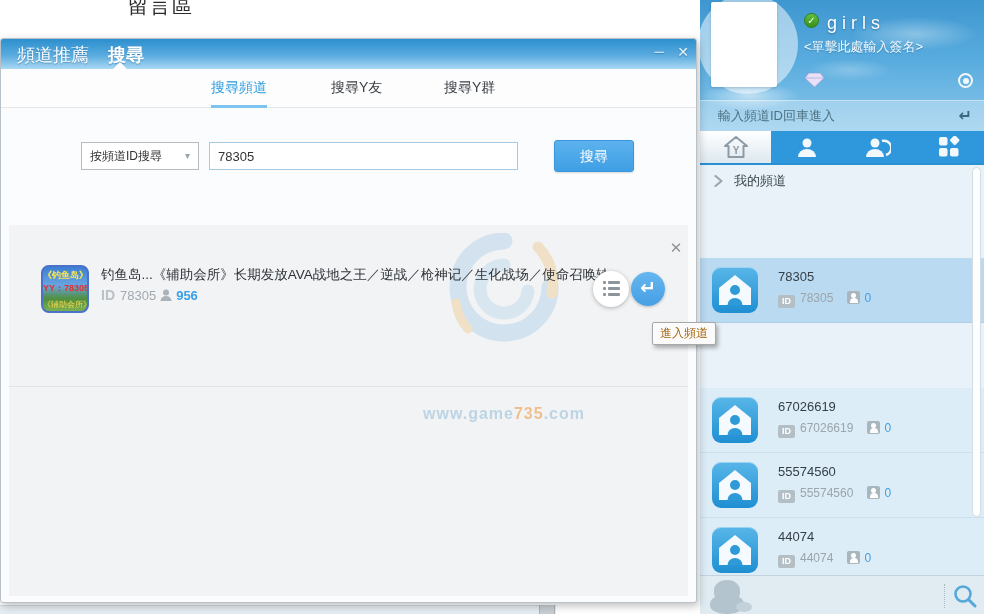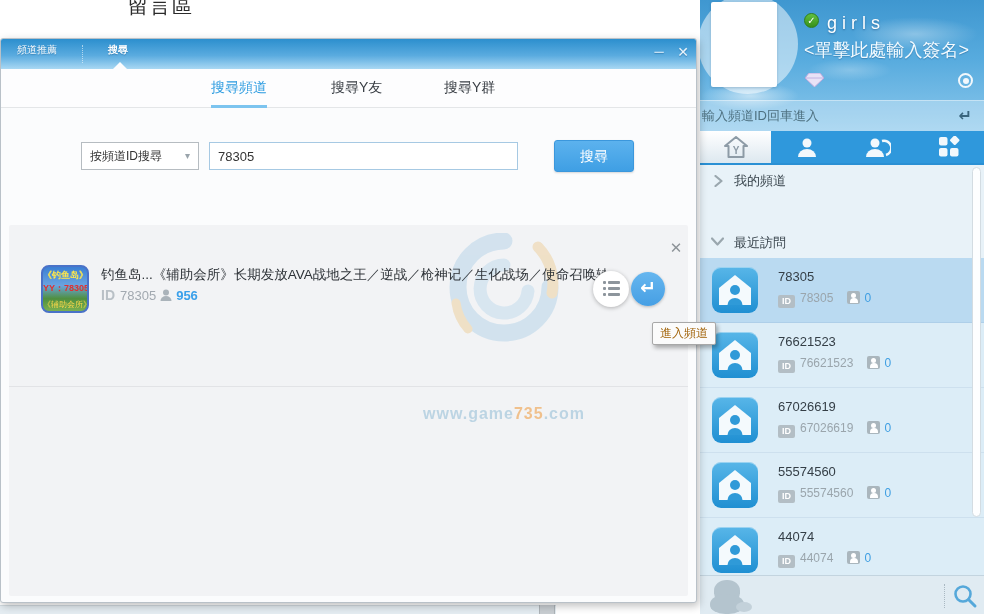--- a/index.html
+++ b/index.html
@@ -11,21 +11,21 @@
   #back-title { left:128px; top:-7px; font-size:20px; color:#2b2b2b; letter-spacing:2px; }
   #bottom-strip { left:0; top:604px; width:703px; height:10px; background:#ffffff; }
   #bottom-strip .track { position:absolute; left:0; top:1px; width:556px; height:9px; background:#e5edf2; border-top:1px solid #d4dde2; }
   #bottom-strip .thumb { position:absolute; left:539px; top:1px; width:16px; height:9px; background:#c9ced2; border-left:1px solid #aeb4b8; border-right:1px solid #aeb4b8; }
 
   
   #dialog { left:0; top:38px; width:697px; height:565px; background:#fbfcfd;
     border:1px solid #b9c1c8; border-radius:3px; box-shadow:2px 3px 8px rgba(0,0,0,.25); z-index:10; }
   #dlg-header { left:0; top:0; width:100%; height:30px; border-radius:2px 2px 0 0;
     background:linear-gradient(180deg,#2c8fce 0%,#5aabdf 55%,#a9d8f3 100%); }
-  .dlg-tab { position:absolute; top:4px; color:#ffffff; font-size:10px; text-shadow:0 1px 1px rgba(0,60,110,.35); cursor:default; }
+  .dlg-tab { position:absolute; top:4px; color:#ffffff; font-size:18px; text-shadow:0 1px 1px rgba(0,60,110,.35); cursor:default; }
   #dlg-tab-recommend { left:16px; }
   #dlg-tab-search { left:107px; font-weight:bold; }
   #dlg-tab-sep { position:absolute; left:81px; top:6px; height:18px; border-left:1px dotted rgba(255,255,255,.55); }
   #dlg-notch { position:absolute; left:112px; top:23px; width:0; height:0;
     border-left:7px solid transparent; border-right:7px solid transparent; border-bottom:7px solid #fdfdfe; }
   .win-btn { position:absolute; top:3px; width:20px; height:20px; text-align:center; line-height:20px;
     color:#eaf4fb; font-size:13px; cursor:pointer; text-shadow:0 1px 1px rgba(0,60,110,.4); }
   #btn-min { left:648px; font-weight:bold; }
   #btn-close { left:672px; font-size:14px; }
 
@@ -91,28 +91,28 @@
       radial-gradient(90px 24px at 215px 34px, rgba(255,255,255,.35), transparent 70%),
       radial-gradient(60px 16px at 150px 70px, rgba(255,255,255,.25), transparent 70%),
       linear-gradient(180deg,#3f97d0 0%,#57abde 45%,#8cc8ec 100%); }
   #avatar-backdrop { position:absolute; left:-2px; top:-6px; width:100px; height:100px; border-radius:50%; background:rgba(255,255,255,.5); }
   #avatar { position:absolute; left:11px; top:2px; width:66px; height:85px; background:#ffffff; border-radius:2px; box-shadow:0 1px 3px rgba(0,40,80,.2); cursor:pointer; }
   #check-ico { position:absolute; left:104px; top:13px; width:15px; height:15px; border-radius:50%;
     background:linear-gradient(180deg,#62c040,#379019); border:1px solid #2f7f1a; color:#fff; font-size:10px;
     font-weight:bold; text-align:center; line-height:13px; }
   #username { position:absolute; left:127px; top:13px; color:#ffffff; font-size:18px; font-weight:normal;
     letter-spacing:5px; text-shadow:0 1px 2px rgba(0,50,100,.45); }
-  #signature { position:absolute; left:104px; top:38px; color:#f4fbff; font-size:18px; text-shadow:0 1px 1px rgba(0,50,100,.3); cursor:pointer; }
+  #signature { position:absolute; left:104px; top:38px; color:#f4fbff; font-size:13px; text-shadow:0 1px 1px rgba(0,50,100,.3); cursor:pointer; }
   #gem-ico { position:absolute; left:105px; top:73px; cursor:pointer; }
   #target-ico { position:absolute; left:258px; top:73px; width:15px; height:15px; border:2px solid #f2f8fc; border-radius:50%; cursor:pointer; }
   #target-ico::after { content:""; position:absolute; left:2.5px; top:2.5px; width:6px; height:6px; border-radius:50%; background:#f2f8fc; }
 
   #chan-input { position:absolute; left:0; top:100px; width:284px; height:31px;
     background:rgba(255,255,255,.30); border-top:1px solid rgba(255,255,255,.4);
-    font-size:13px; color:#4e7181; line-height:30px; padding-left:2px; cursor:text; }
+    font-size:13px; color:#4e7181; line-height:30px; padding-left:18px; cursor:text; }
   #chan-input .ret { position:absolute; right:12px; top:0; font-size:16px; font-weight:bold; color:#39657e; cursor:pointer; }
 
   #tabbar { position:absolute; left:0; top:131px; width:284px; height:34px; background:#2f98dc; border-bottom:2px solid #2a90d4; }
   .ptab { position:absolute; top:0; width:71px; height:32px; text-align:center; cursor:pointer; }
   .ptab svg { margin-top:5px; }
   #ptab-0 { left:0; background:linear-gradient(180deg,#ffffff,#dde8ef); }
   #ptab-1 { left:71px; } #ptab-2 { left:142px; } #ptab-3 { left:213px; }
 
   #sections { position:absolute; left:0; top:165px; width:284px; height:93px; background:#e8f2f8; }
   .sec { position:absolute; left:0; width:284px; height:31px; cursor:pointer; }
@@ -270,51 +270,34 @@
     </div>
   </div>
 
   <div id="sections">
     <div class="sec" style="top:0">
       <svg class="chev" width="9" height="12" viewBox="0 0 9 12">
           <path d="M1.5 1 L7.5 6 L1.5 11" fill="none" stroke="#9aa7ae" stroke-width="2.2" stroke-linecap="round" stroke-linejoin="round"></path>
         </svg>
       <span class="lbl">我的頻道</span>
     </div>
-    <div class="sec" style="top:62px">
-      <svg class="chev" style="left:11px" width="13" height="9" viewBox="0 0 13 9">
-          <path d="M1 1.5 L6.5 7.5 L12 1.5" fill="none" stroke="#9aa7ae" stroke-width="2.2" stroke-linecap="round" stroke-linejoin="round"></path>
-        </svg>
-      <span class="lbl">最近訪問</span>
-    </div>
   </div>
 
   <div id="chan-list">
     <div class="chan-item sel" style="top:0">
       <div class="hico">
         <svg width="46" height="46" viewBox="0 0 46 46">
             <path d="M23 8 L39 21 L39 38 L7 38 L7 21 Z" fill="#f4fafd"></path>
             <circle cx="23" cy="23" r="5" fill="#2f9ad8"></circle>
             <path d="M15.5 38 a7.5 7 0 0 1 15 0 Z" fill="#2f9ad8"></path>
           </svg>
       </div>
       <div class="nm">78305</div>
       <div class="meta"><span class="idbadge">ID</span><span>78305</span><span class="membadge"></span><span class="cnt">0</span></div>
     </div>
-    <div class="chan-item" style="top:65px">
-      <div class="hico">
-        <svg width="46" height="46" viewBox="0 0 46 46">
-            <path d="M23 8 L39 21 L39 38 L7 38 L7 21 Z" fill="#f4fafd"></path>
-            <circle cx="23" cy="23" r="5" fill="#2f9ad8"></circle>
-            <path d="M15.5 38 a7.5 7 0 0 1 15 0 Z" fill="#2f9ad8"></path>
-          </svg>
-      </div>
-      <div class="nm">76621523</div>
-      <div class="meta"><span class="idbadge">ID</span><span>76621523</span><span class="membadge"></span><span class="cnt">0</span></div>
-    </div>
     <div class="chan-item" style="top:130px">
       <div class="hico">
         <svg width="46" height="46" viewBox="0 0 46 46">
             <path d="M23 8 L39 21 L39 38 L7 38 L7 21 Z" fill="#f4fafd"></path>
             <circle cx="23" cy="23" r="5" fill="#2f9ad8"></circle>
             <path d="M15.5 38 a7.5 7 0 0 1 15 0 Z" fill="#2f9ad8"></path>
           </svg>
       </div>
       <div class="nm">67026619</div>
       <div class="meta"><span class="idbadge">ID</span><span>67026619</span><span class="membadge"></span><span class="cnt">0</span></div>

